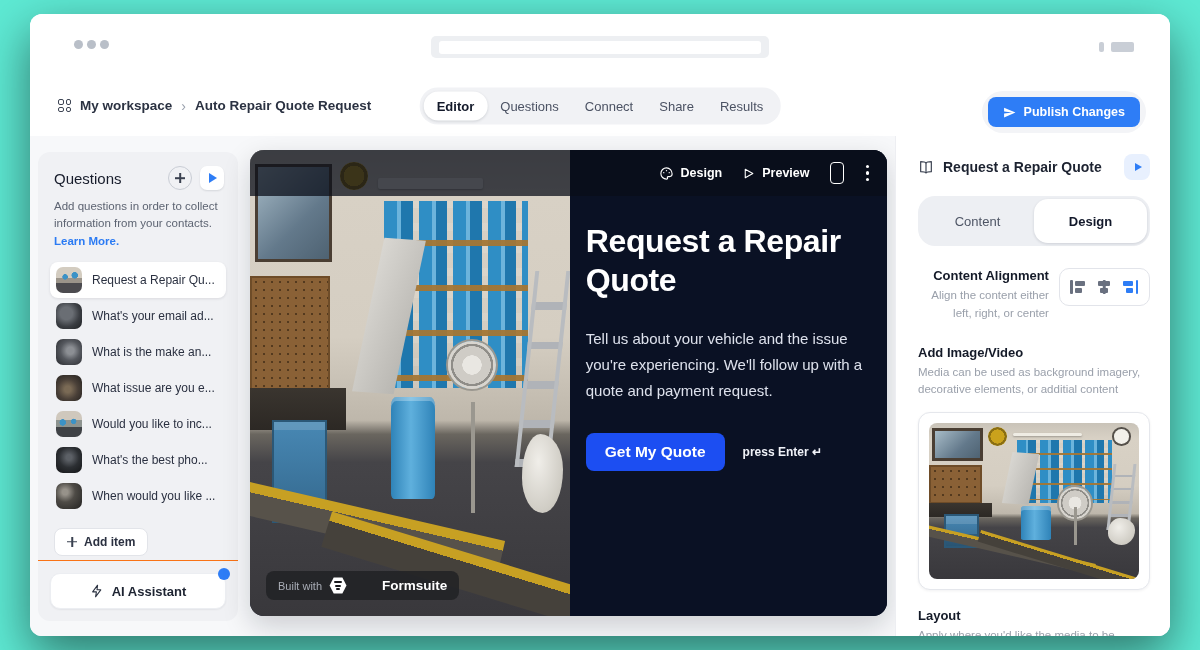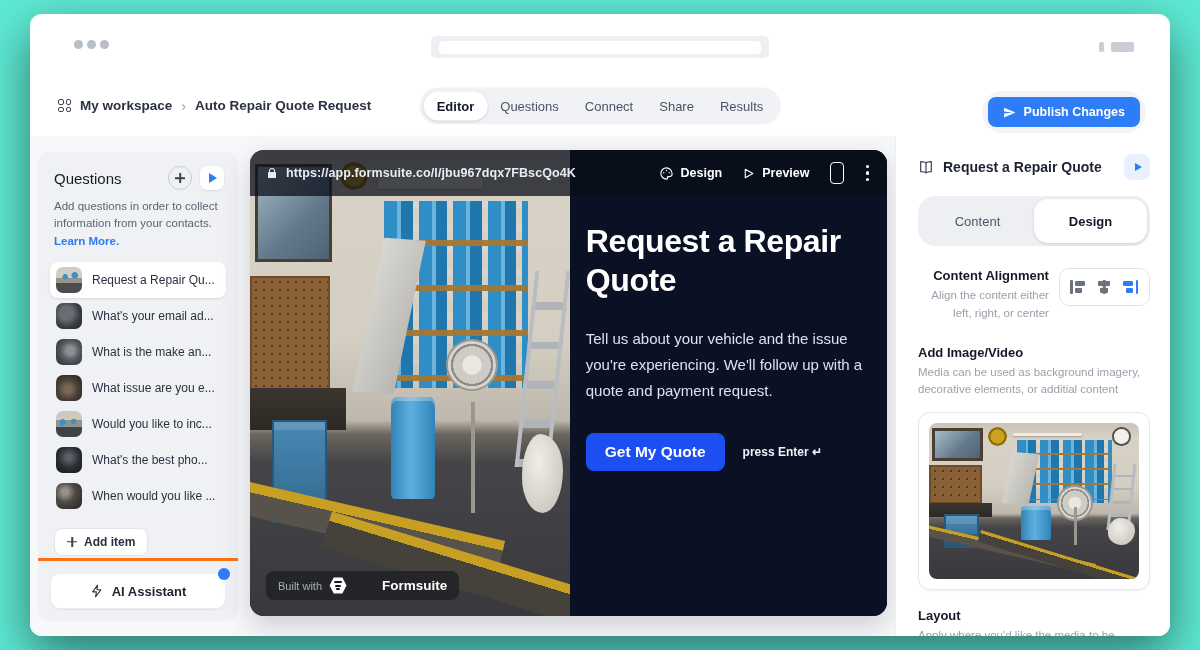--- a/index.html
+++ b/index.html
@@ -82,21 +82,21 @@
     linear-gradient(180deg,#cfc8bd 0 36%,#8d938f 36% 62%,#3f4246 62% 100%);}
   .qt6{background:radial-gradient(circle at 50% 40%,#5c6066 0 14%,#2c2f33 50%,#141517 100%);}
   .qt7{background:radial-gradient(circle at 35% 35%,#97928a 0 12%,#4e4b46 42%,#232221 100%);}
   .add-item{margin:14px 0 0 4px;align-self:flex-start;display:flex;align-items:center;gap:7px;
     background:#fff;border:1px solid #e2e4e9;border-radius:8px;padding:6px 12px;
     font-size:12px;font-weight:600;color:#2a3040;font-family:inherit;}
   .add-plus{position:relative;width:10px;height:10px;}
   .add-plus::before,.add-plus::after{content:"";position:absolute;background:#3a4150;left:50%;top:50%;}
   .add-plus::before{width:10px;height:1.5px;transform:translate(-50%,-50%);}
   .add-plus::after{width:1.5px;height:10px;transform:translate(-50%,-50%);}
-  .lp-footer{margin-top:auto;border-top:3px solid #f97316;margin-left:-12px;margin-right:-12px;
+  .lp-footer{margin-top:auto;border-top:1px solid #f97316;margin-left:-12px;margin-right:-12px;
     padding:12px 12px 0;}
   .ai-btn{position:relative;width:100%;height:36px;background:#fff;border:1px solid #eceef2;border-radius:10px;
     box-shadow:0 1px 2px rgba(16,24,40,.06);display:flex;align-items:center;justify-content:center;gap:8px;
     font-size:13px;font-weight:700;color:#1d2331;font-family:inherit;}
   .ai-dot{position:absolute;top:-6px;right:-5px;width:12px;height:12px;border-radius:50%;background:#2e7df6;}
 
   
   .preview{position:absolute;left:220px;top:14px;width:637px;height:466px;border-radius:14px;
     overflow:hidden;box-shadow:0 10px 28px rgba(10,15,30,.18);background:#0a1124;}
   .photo-half{position:absolute;left:0;top:0;bottom:0;width:50.2%;overflow:hidden;}
@@ -362,26 +362,20 @@
           <div class="hero">
             <div class="hero-title">Request a Repair Quote</div>
             <div class="hero-body">Tell us about your vehicle and the issue you're experiencing. We'll follow up with a quote and payment request.</div>
             <div class="hero-cta-row">
               <button class="cta-btn">Get My Quote</button>
               <span class="press-enter">press Enter ↵</span>
             </div>
           </div>
         </div>
         <div class="topbar">
-          <div class="url-group">
-            <svg width="12" height="12" viewBox="0 0 24 24" fill="#e8ebf2">
-                <path d="M6 10V8a6 6 0 1 1 12 0v2h1a1 1 0 0 1 1 1v10a1 1 0 0 1-1 1H5a1 1 0 0 1-1-1V11a1 1 0 0 1 1-1h1zm2 0h8V8a4 4 0 1 0-8 0v2z"></path>
-              </svg>
-            <span class="url-text">https://app.formsuite.co/l/jbu967dqx7FBscQo4K</span>
-          </div>
           <div class="topbar-right">
             <button class="tb-btn">
               <svg width="15" height="15" viewBox="0 0 24 24" fill="none" stroke="#fff" stroke-width="1.8">
                   <path d="M12 3a9 9 0 1 0 0 18c1.6 0 2.1-1.1 1.5-2.1-.6-1 .1-2 1.5-2h2a4 4 0 0 0 4-4c0-5.5-4-9.9-9-9.9z"></path>
                   <circle cx="7.6" cy="10.6" r="1.1" fill="#fff" stroke="none"></circle>
                   <circle cx="12" cy="7.4" r="1.1" fill="#fff" stroke="none"></circle>
                   <circle cx="16.4" cy="10.6" r="1.1" fill="#fff" stroke="none"></circle>
                 </svg>
               <span>Design</span>
             </button>

